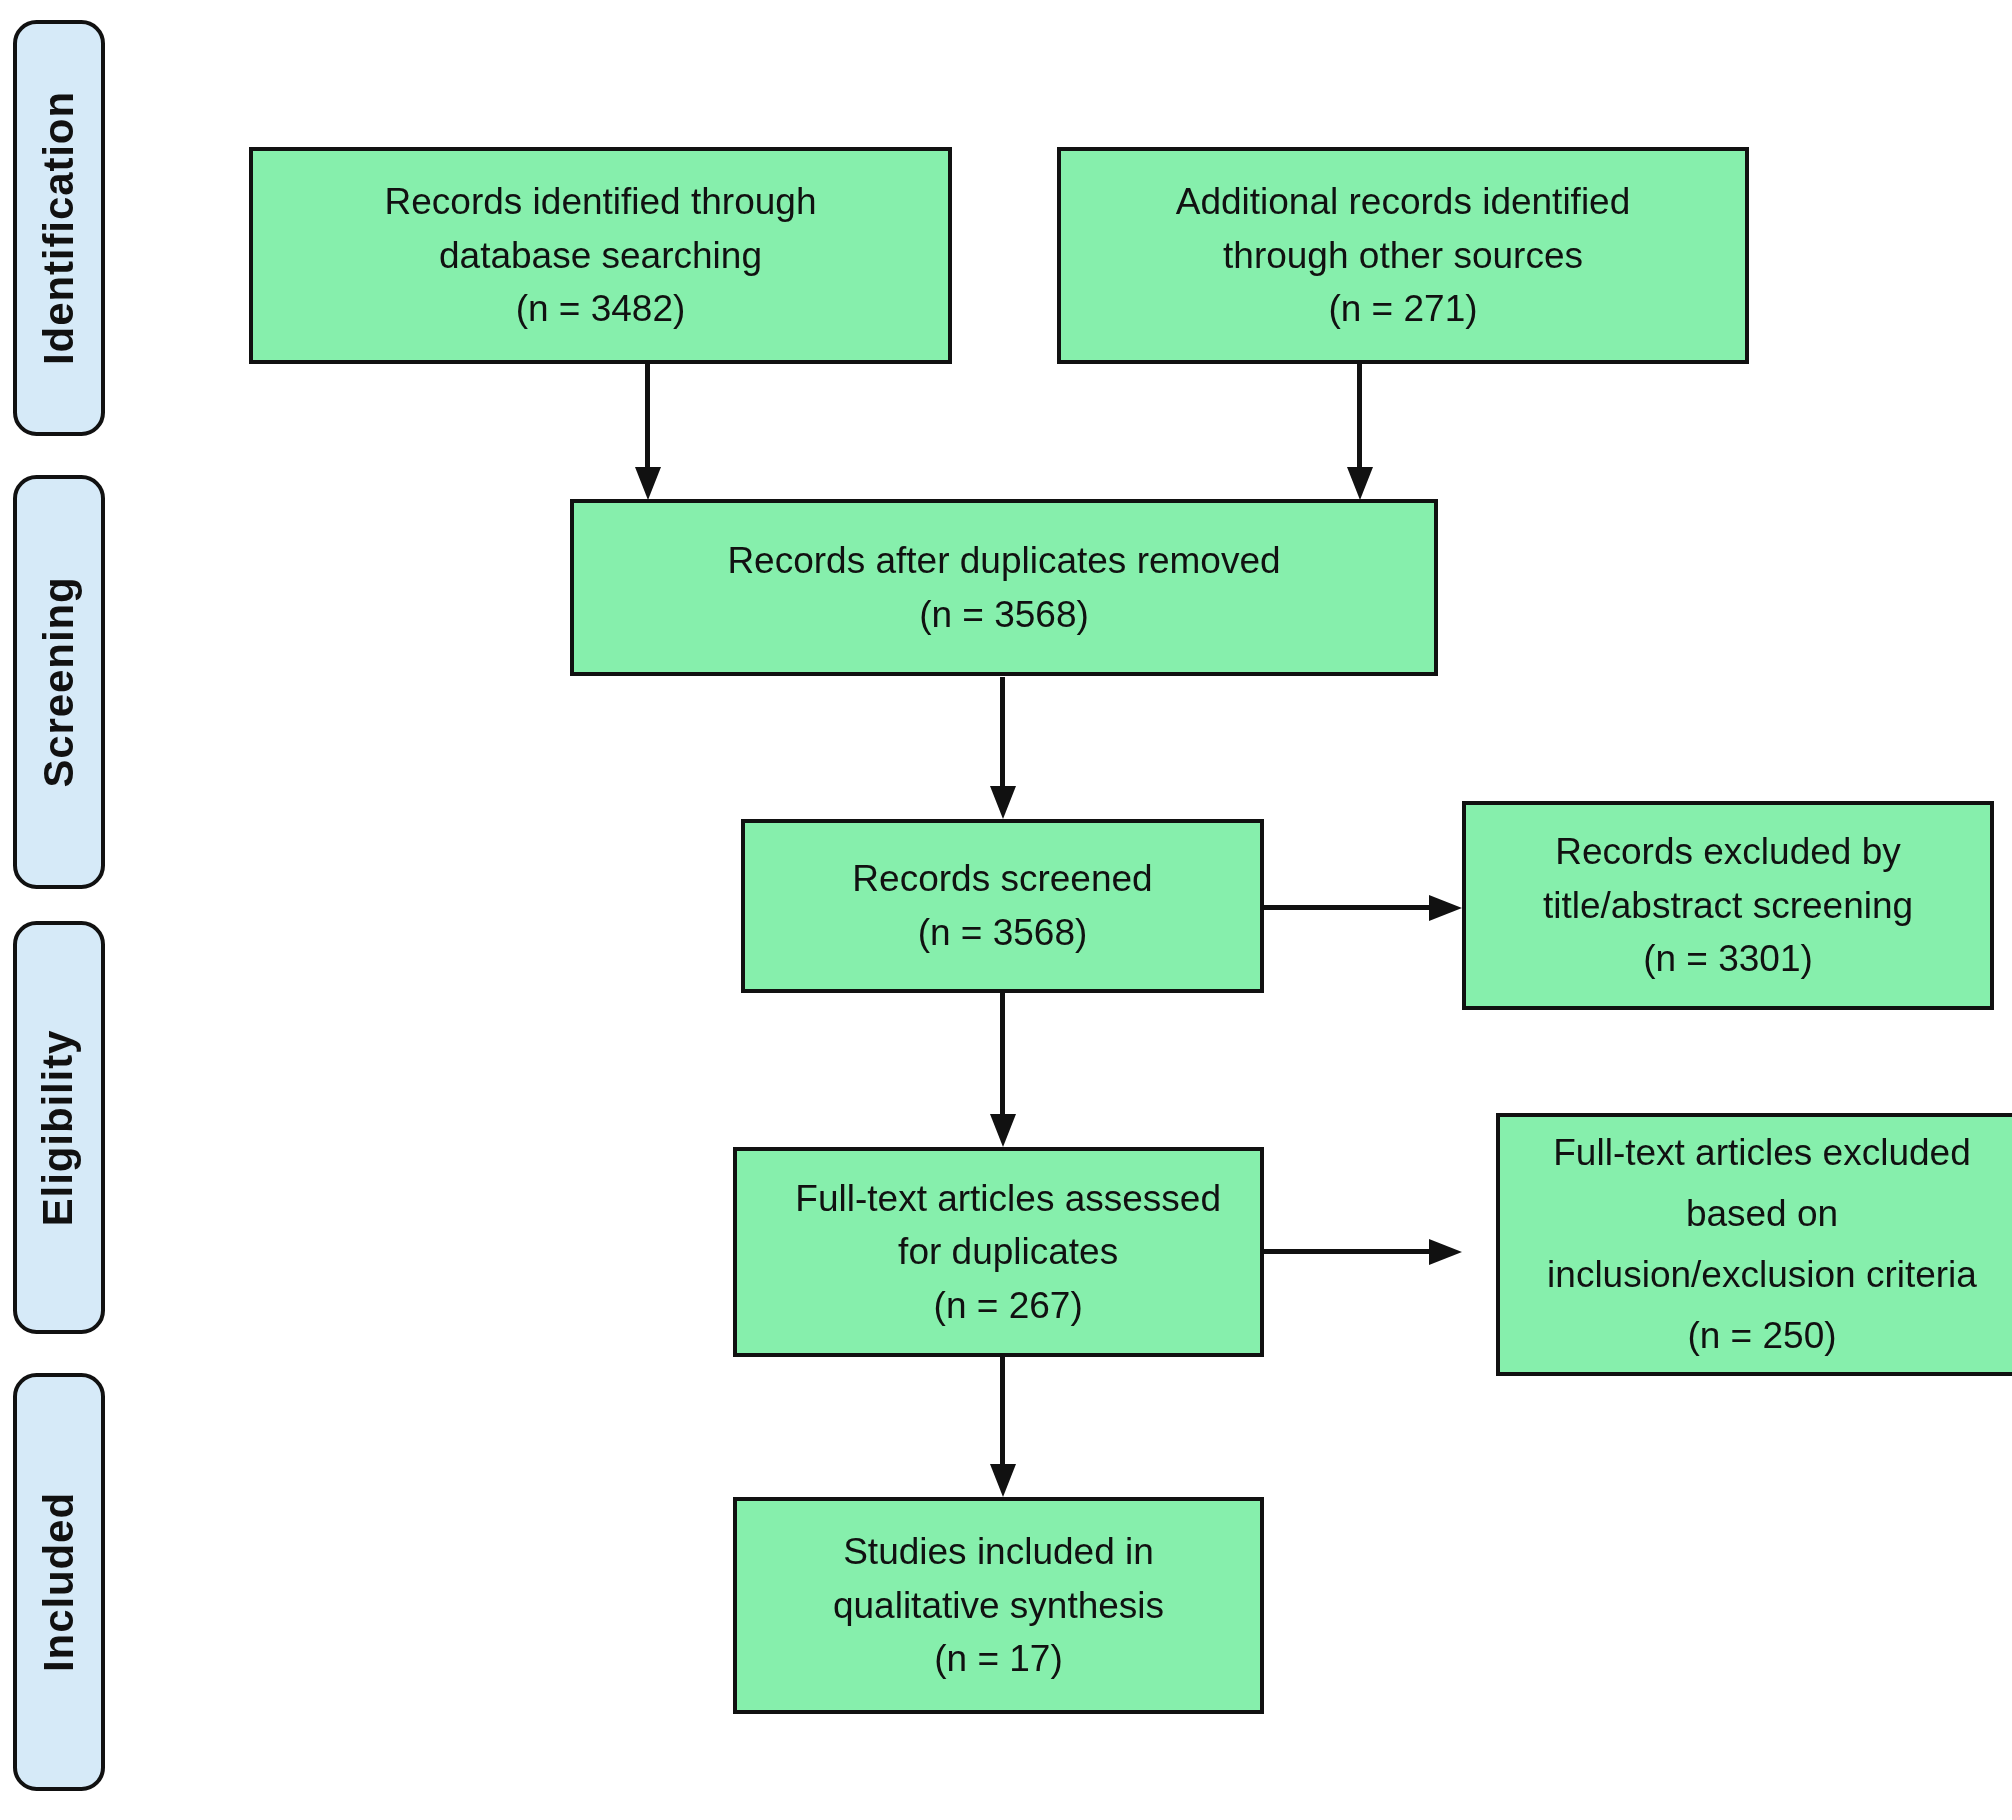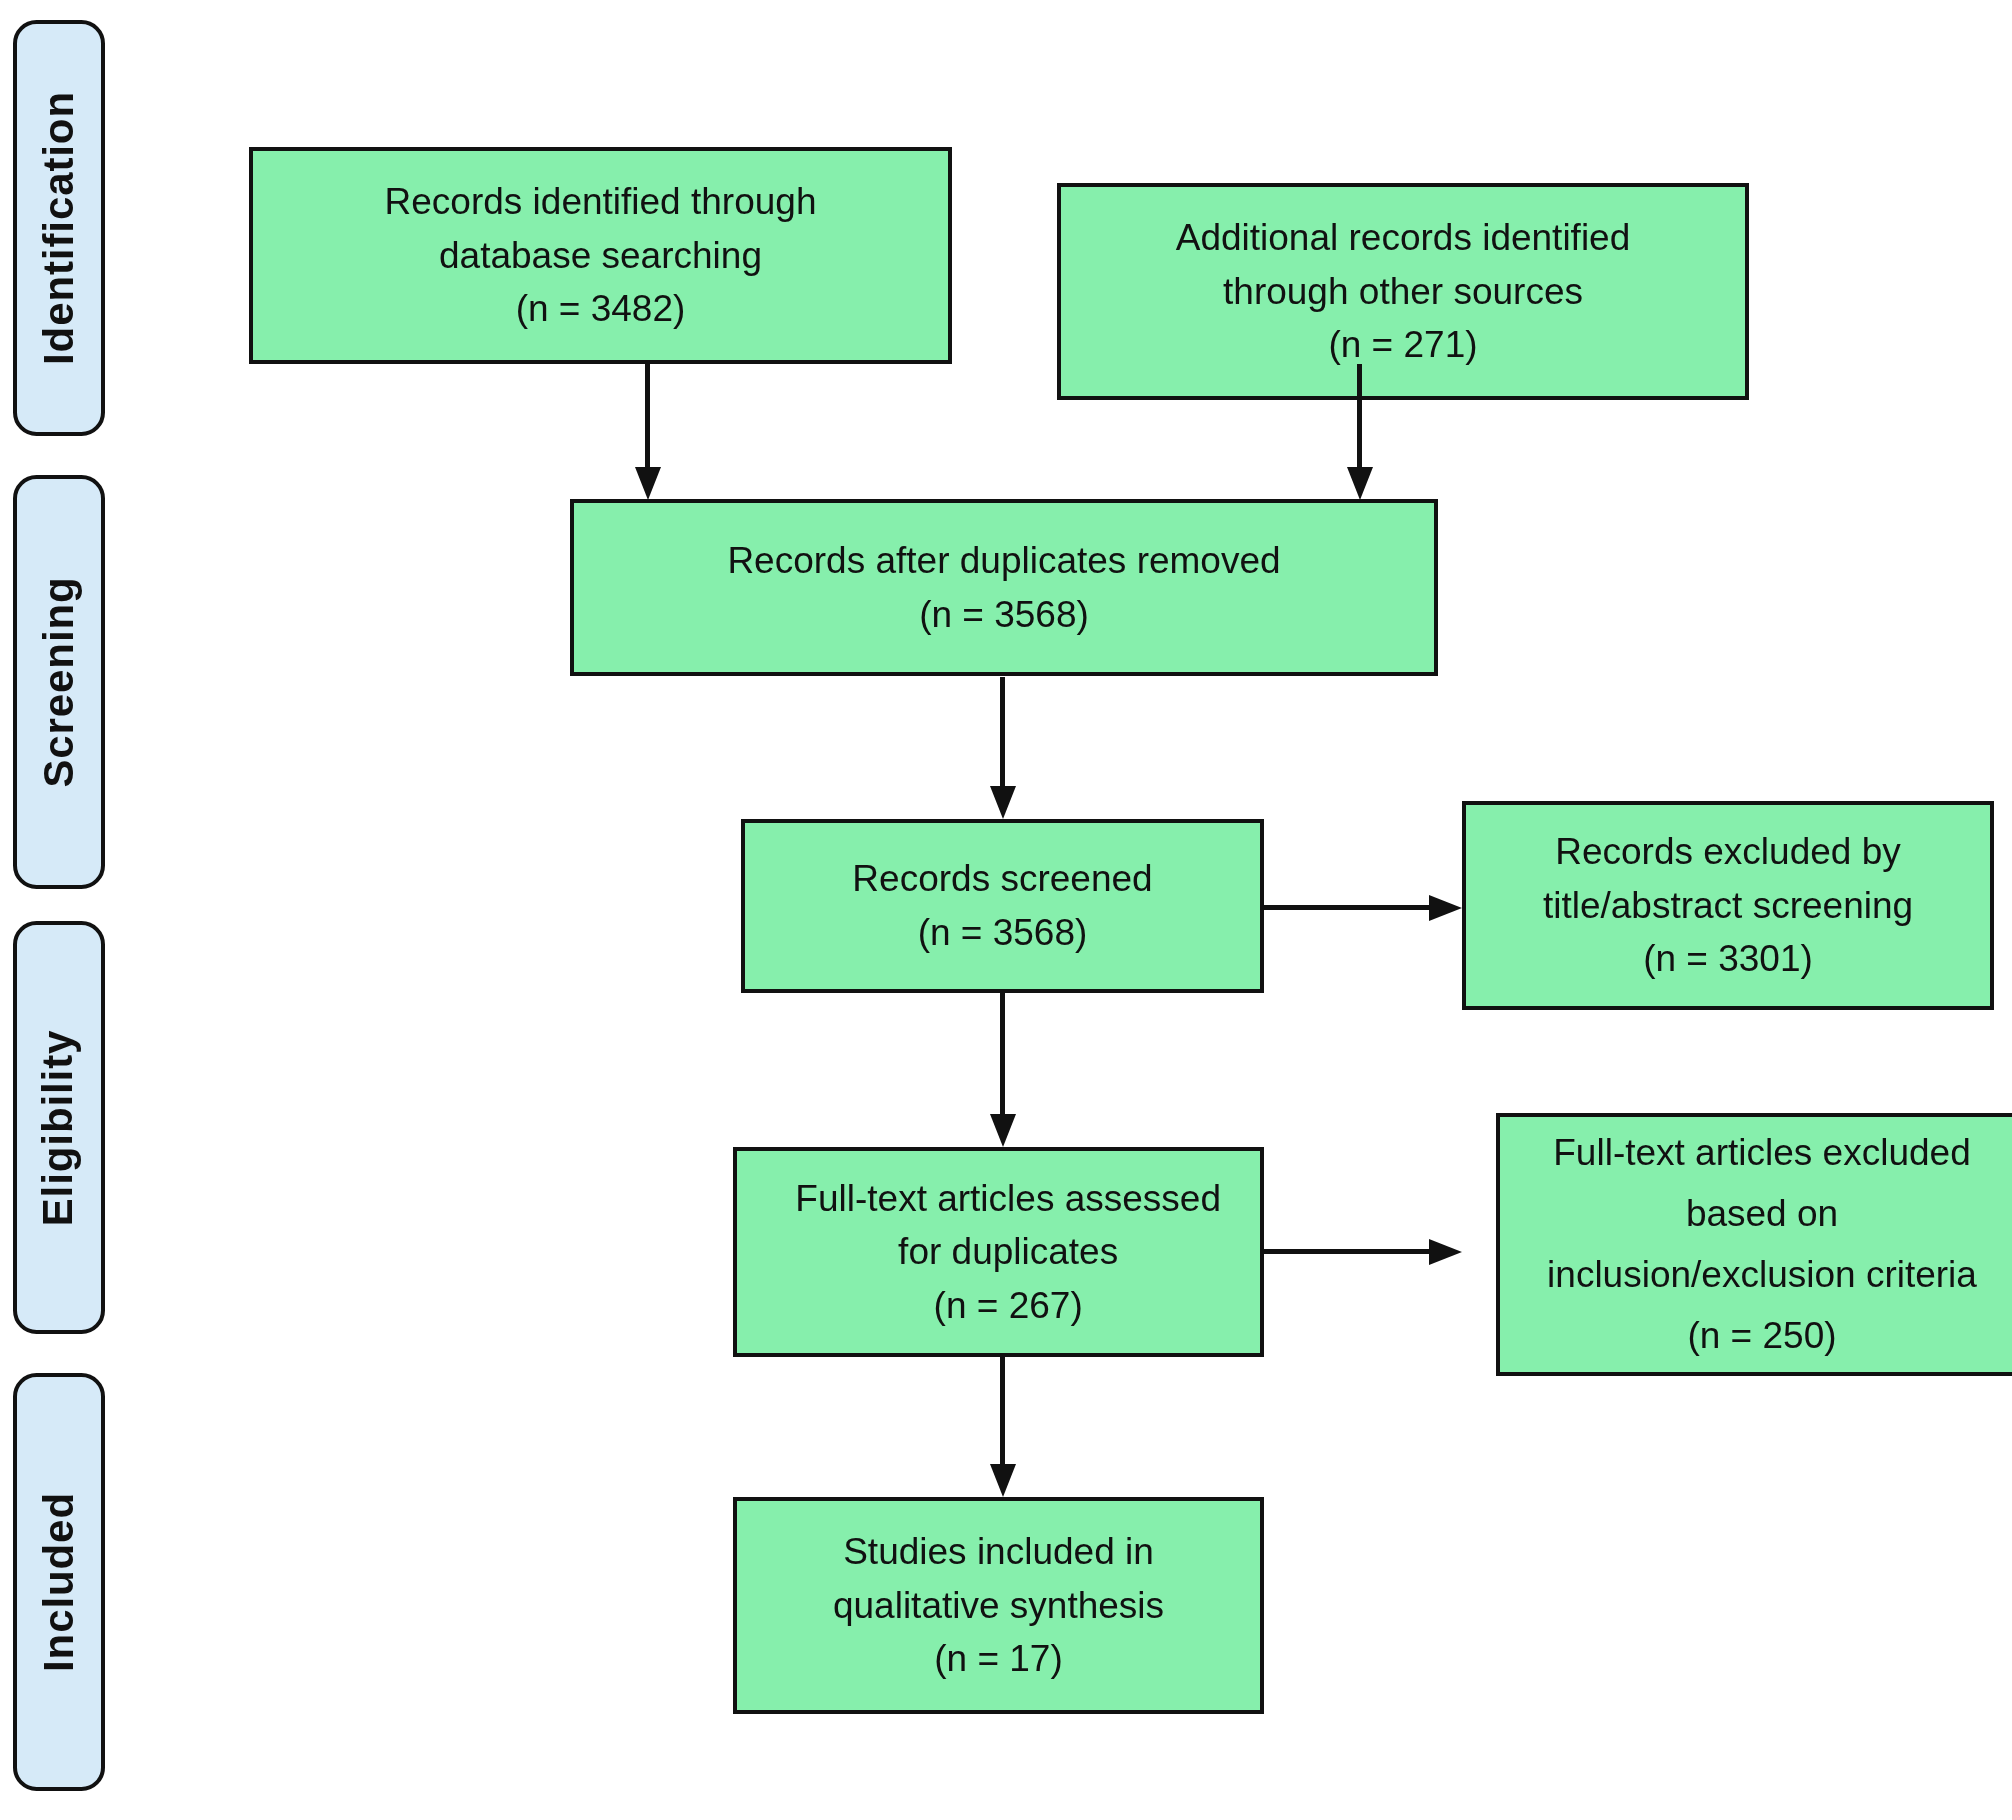--- a/index.html
+++ b/index.html
@@ -53,21 +53,21 @@
     flex-direction:column;
     align-items:center;
     justify-content:center;
     text-align:center;
     font-size:37px;
     line-height:1.45;
     padding:7.2px 12.7px;
   }
   .fbox.tight{line-height:1.3;}
   .box-records-identified{left:249px;top:147px;width:703px;height:217px;}
-  .box-additional-records{left:1057px;top:147px;width:692px;height:217px;margin-top:36px;}
+  .box-additional-records{left:1057px;top:147px;width:692px;height:217px;}
   .box-after-duplicates{left:570px;top:499px;width:868px;height:177px;}
   .box-records-screened{left:741px;top:819px;width:523px;height:174px;}
   .box-records-excluded{left:1462px;top:801px;width:532px;height:209px;}
   .box-fulltext-assessed{left:733px;top:1147px;width:531px;height:210px;padding-left:32px;}
   .box-fulltext-excluded{left:1496px;top:1113px;width:532px;height:263px;gap:13px;}
   .box-studies-included{left:733px;top:1497px;width:531px;height:217px;}
 
   
   .varrow{
     position:absolute;

